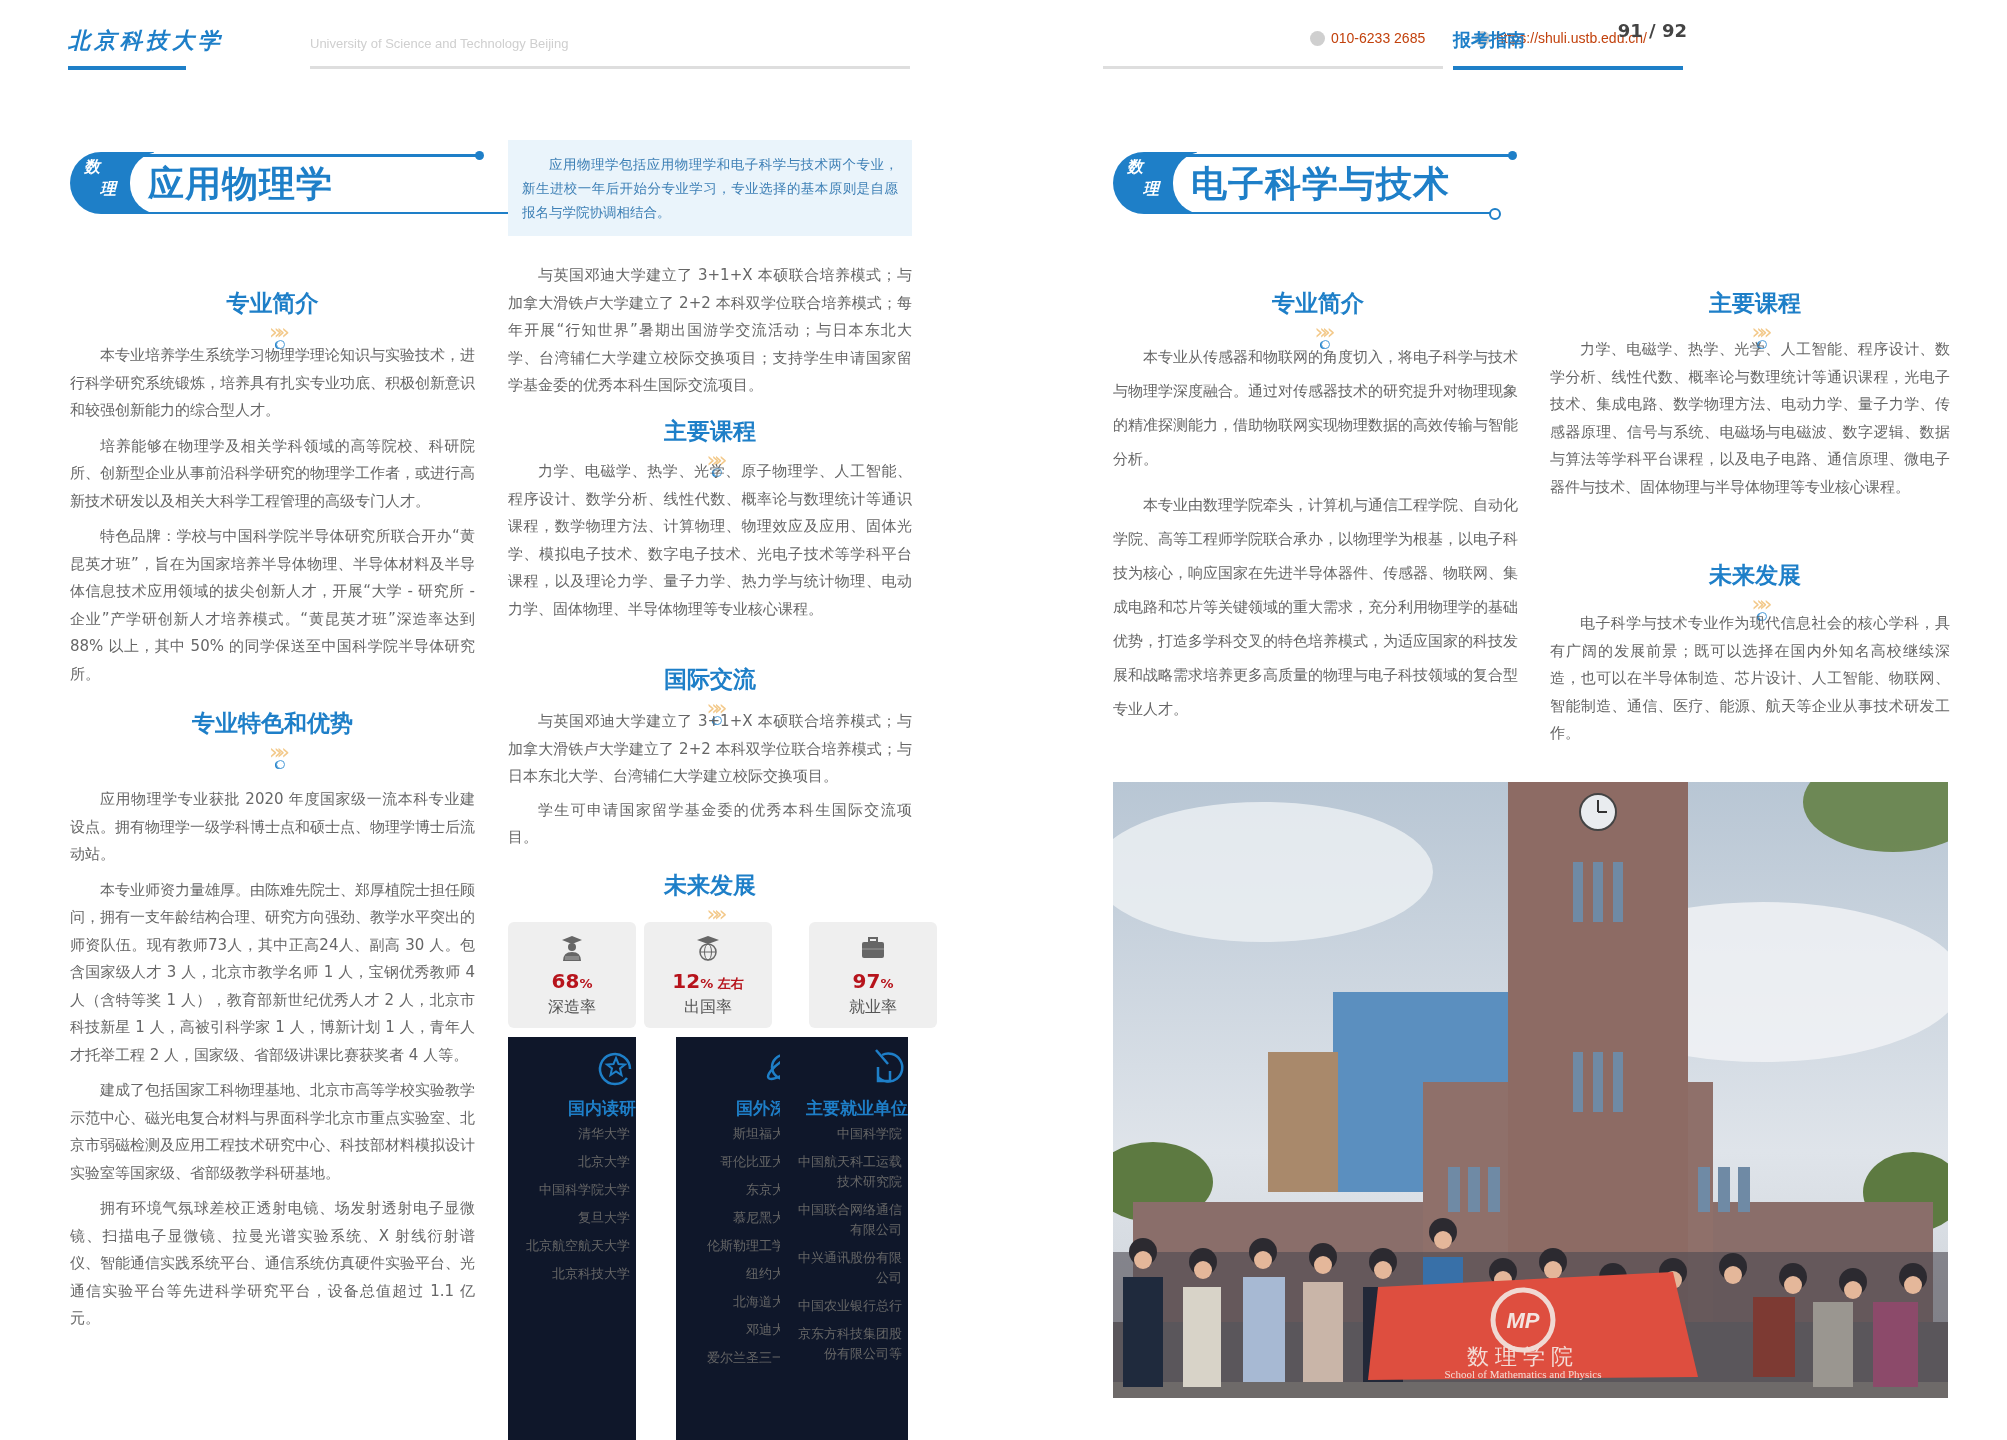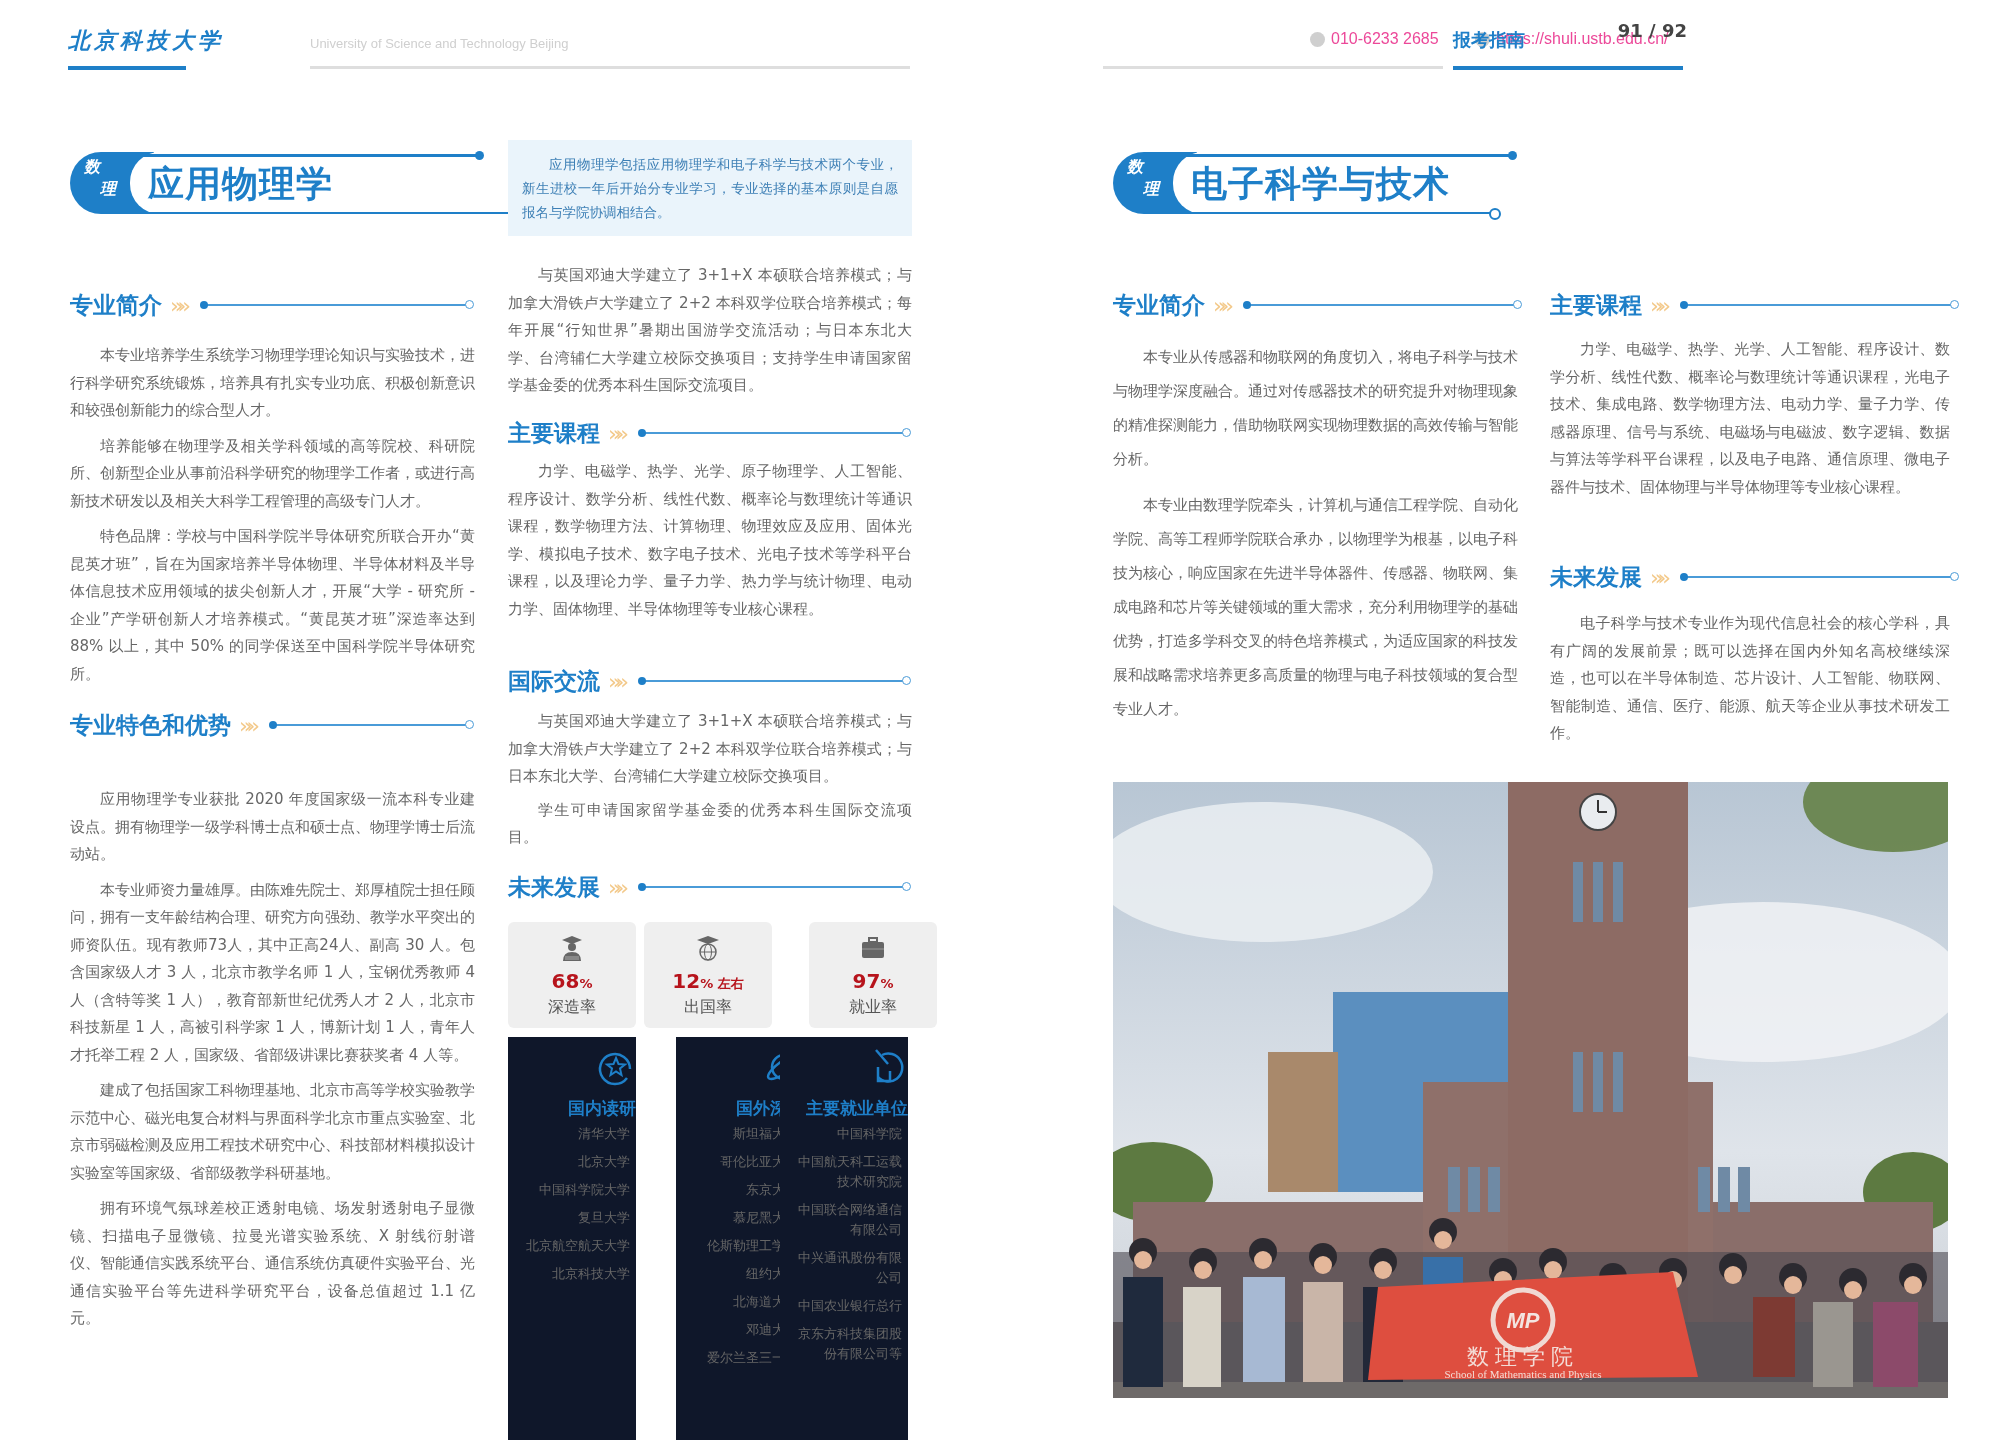--- a/index.html
+++ b/index.html
@@ -5,41 +5,41 @@
   * { box-sizing: border-box; margin: 0; padding: 0; }
   html, body { width: 2007px; height: 1440px; background: #ffffff; overflow: hidden; }
   body { font-family: "DejaVu Sans", "Liberation Sans", sans-serif; color: #555; position: relative; }
 
   
   .hdr-logo { position: absolute; left: 68px; top: 26px; font-family: "DejaVu Serif", serif; font-size: 22px; font-weight: bold; font-style: italic; color: #1e7fc8; letter-spacing: 4px; }
   .hdr-logo-bar { position: absolute; left: 68px; top: 66px; width: 118px; height: 4px; background: #1e7fc8; }
   .hdr-sub { position: absolute; left: 310px; top: 36px; font-family: "Liberation Sans", sans-serif; font-size: 13px; color: #cfcfcf; }
   .hdr-gray-l { position: absolute; left: 310px; top: 66px; width: 600px; height: 3px; background: #dedede; }
   .hdr-gray-r { position: absolute; left: 1103px; top: 66px; width: 340px; height: 3px; background: #dedede; }
-  .hdr-contact { position: absolute; top: 30px; font-family: "Liberation Sans", sans-serif; font-size: 16px; color: #ec4899; display: flex; align-items: center; gap: 6px; }
+  .hdr-contact { position: absolute; top: 30px; font-family: "Liberation Sans", sans-serif; font-size: 14px; color: #c2410c; display: flex; align-items: center; gap: 6px; }
   .hdr-contact .dot { width: 15px; height: 15px; border-radius: 50%; background: #cfcfcf; display: inline-block; }
   .hdr-guide { position: absolute; left: 1453px; top: 28px; font-size: 18px; font-weight: bold; color: #1e7fc8; }
   .hdr-guide-bar { position: absolute; left: 1453px; top: 66px; width: 230px; height: 4px; background: #1e7fc8; }
   .hdr-page { position: absolute; right: 320px; top: 20px; font-size: 18px; font-weight: bold; color: #444; }
 
   
   .title-badge { position: absolute; height: 72px; }
   .title-badge .pill { position: absolute; left: 0; top: 12px; width: 84px; height: 62px; background: #1e7fc8; border-radius: 36px 0 0 36px; }
   .title-badge .pill-text { position: absolute; left: 14px; top: 16px; color: #fff; font-family: "DejaVu Serif", serif; font-weight: bold; font-size: 16px; line-height: 22px; font-style: italic; }
   .title-badge .pill-text span { display: block; }
   .title-badge .pill-text span:nth-child(2) { padding-left: 16px; }
   .title-badge .curve { position: absolute; left: 60px; top: 12px; width: 60px; height: 62px; background: #fff; border-radius: 30px 0 0 30px; border-left: 0; }
   .title-badge .top-line { position: absolute; left: 70px; top: 14px; height: 3px; background: #1e7fc8; }
   .title-badge .top-line::after { content: ""; position: absolute; right: -4px; top: -3px; width: 9px; height: 9px; border-radius: 50%; background: #1e7fc8; }
   .title-badge .bot-line { position: absolute; left: 40px; top: 72px; height: 2px; background: #1e7fc8; }
   .title-badge .bot-line::after { content: ""; position: absolute; right: -8px; top: -4px; width: 8px; height: 8px; border-radius: 50%; border: 2px solid #1e7fc8; background: #fff; }
   .title-badge .title-text { position: absolute; left: 78px; top: 20px; font-size: 36px; font-weight: bold; color: #1e7fc8; letter-spacing: 1px; white-space: nowrap; }
 
   
-  .sec-head { position: absolute; display: flex; align-items: center; height: 34px; }
+  .sec-head { position: absolute; display: flex; align-items: center; height: 34px; flex-direction: column; }
   .sec-head .sh-text { font-size: 23px; font-weight: bold; color: #1e7fc8; white-space: nowrap; }
   .sec-head .sh-chev { font-size: 22px; color: #f3c98a; margin-left: 8px; letter-spacing: -6px; }
   .sec-head .sh-line { position: relative; flex: 1; height: 2px; background: #4a9bd8; margin-left: 18px; margin-right: 8px; }
   .sec-head .sh-line::before { content: ""; position: absolute; left: -3px; top: -3px; width: 8px; height: 8px; border-radius: 50%; background: #1e7fc8; }
   .sec-head .sh-line::after { content: ""; position: absolute; right: -7px; top: -4px; width: 7px; height: 7px; border-radius: 50%; border: 1.5px solid #4a9bd8; background: #fff; }
 
   
   .para-block { position: absolute; font-size: 15px; line-height: 27.5px; color: #666; text-align: justify; }
   .para-block p { text-indent: 2em; margin-bottom: 8px; }
   .para-block.tight p { margin-bottom: 6px; }

